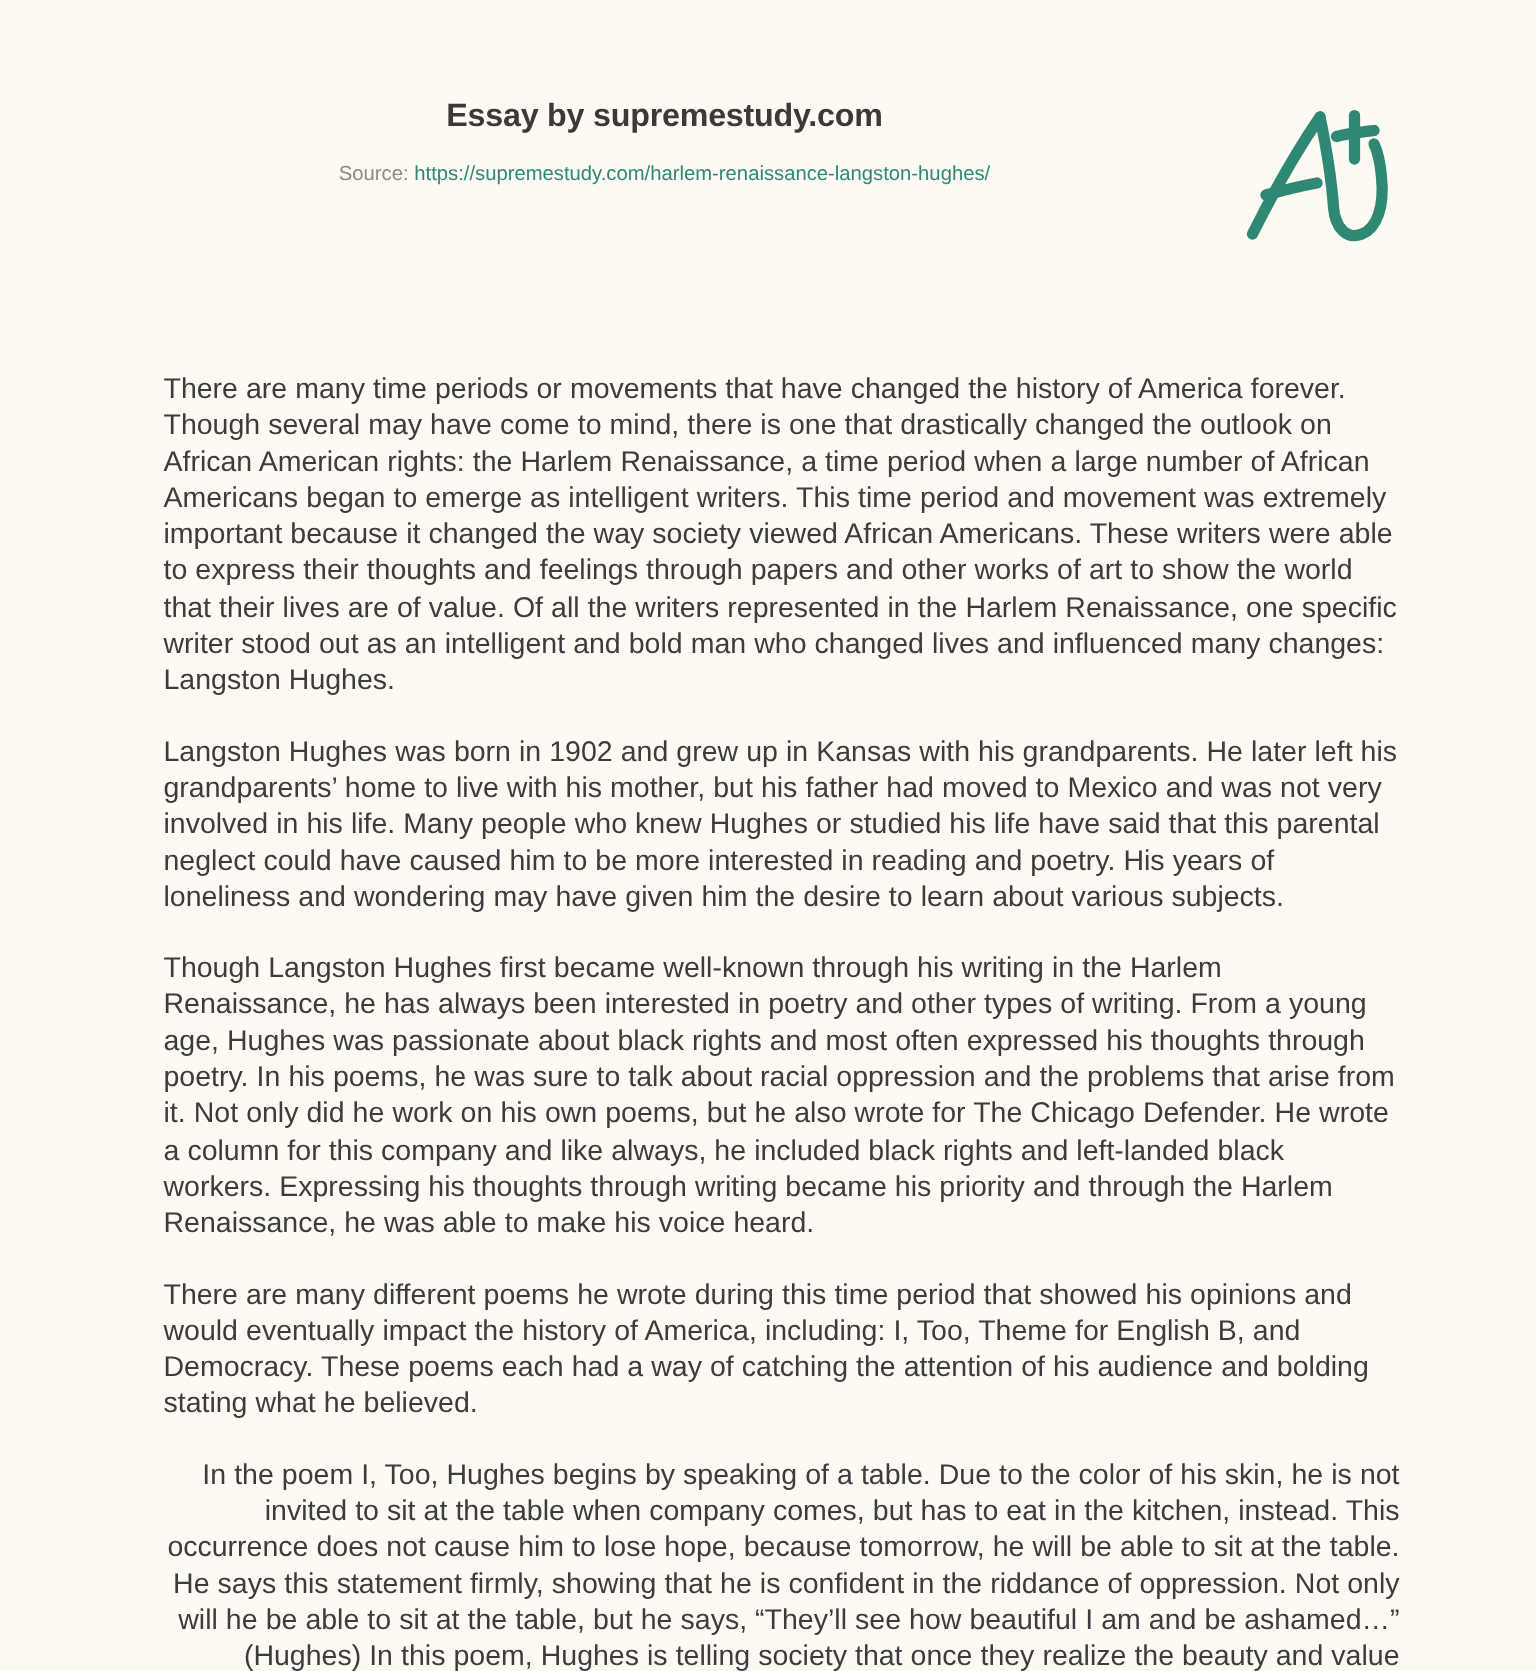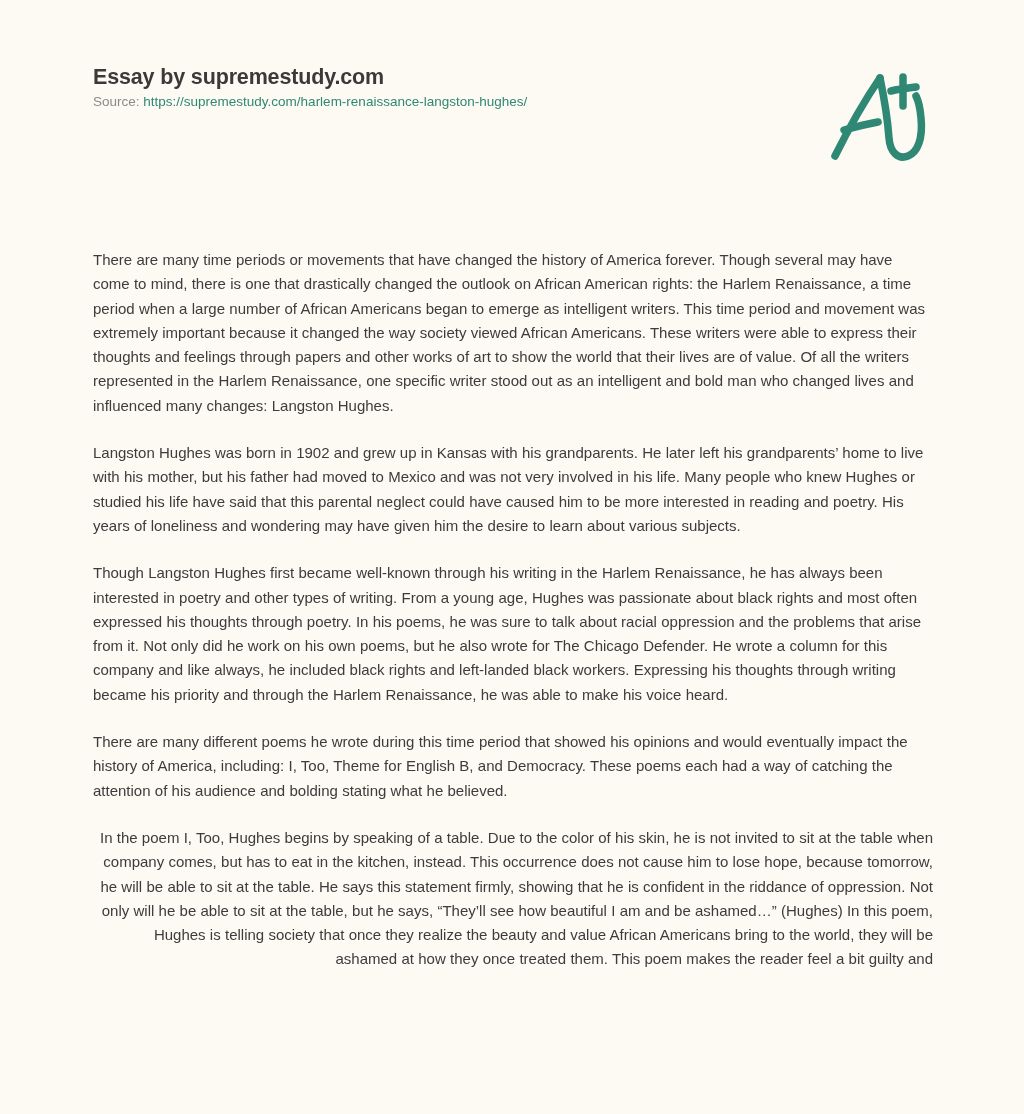--- a/index.html
+++ b/index.html
@@ -24,40 +24,42 @@
     padding: 0;
   }
 
   
   .header {
     position: absolute;
     left: 0;
     top: 0;
     width: 1024px;
     height: 200px;
+    text-align: center;
   }
 
   .brand-block {
     position: absolute;
     left: 93px;
     top: 62px;
     width: 700px;
   }
 
   .brand-title {
     font-size: 21.5px;
     font-weight: bold;
     color: #3c3a38;
     letter-spacing: -0.15px;
     line-height: 30px;
     margin: 0;
     white-space: nowrap;
   }
 
   .source-line {
+    margin-top: 14px;
     font-size: 13.5px;
     line-height: 20px;
     color: #8d8a85;
     white-space: nowrap;
   }
 
   .source-label {
     color: #8d8a85;
   }
 
@@ -87,24 +89,24 @@
   .article-title {
     font-size: 30px;
     font-weight: bold;
     color: #222222;
     letter-spacing: -0.3px;
     line-height: 40px;
     margin: 0 0 31px 0;
   }
 
   .body-copy p {
-    font-size: 15px;
+    font-size: 19px;
     line-height: 24.3px;
     color: #3c3c3c;
-    margin: 0 0 23px 0;
+    margin: 0 0 23px 16px;
     text-align: left;
     word-spacing: 0.1px;
   }
 
   .body-copy p:last-child {
     margin-bottom: 0;
     text-align: right;
   }
 </style>
 </head>

